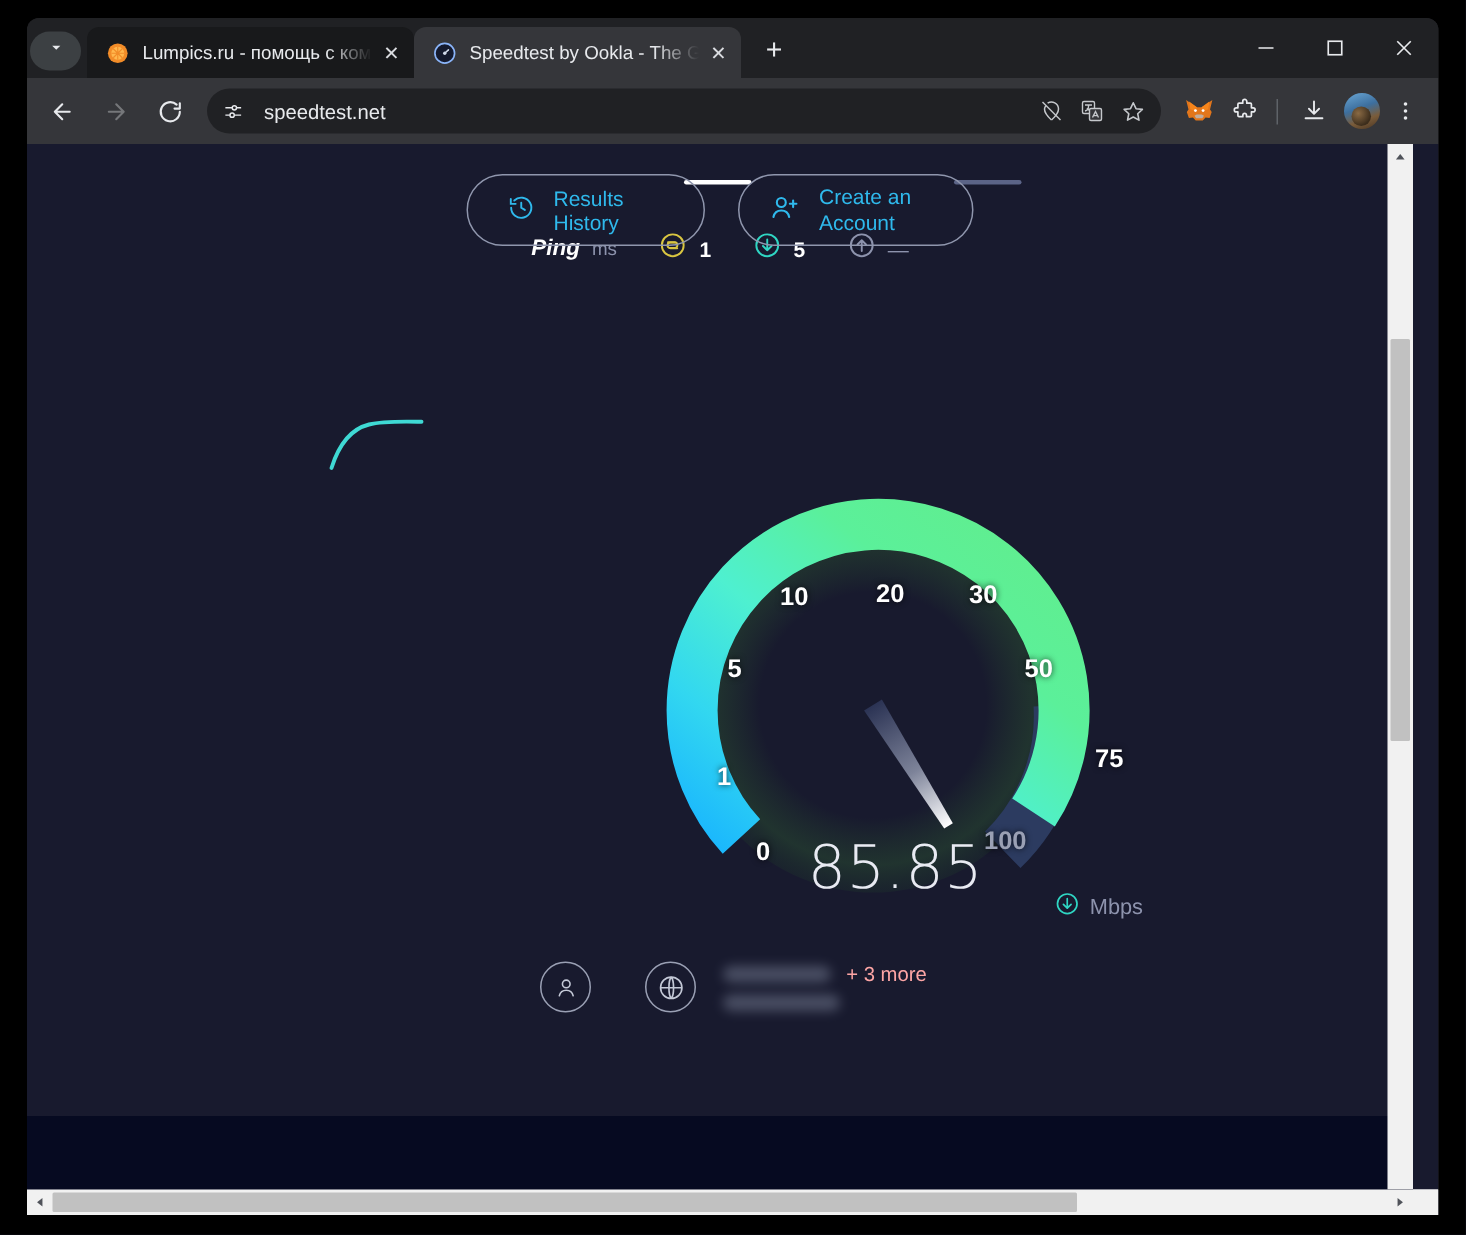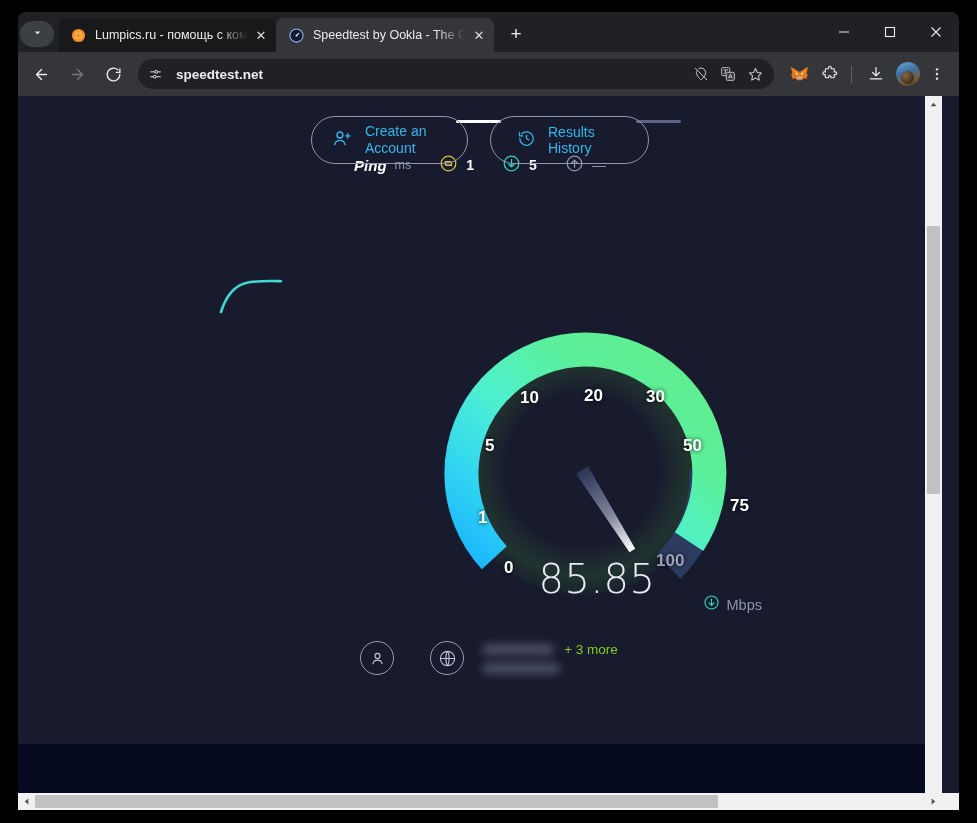--- a/index.html
+++ b/index.html
@@ -139,21 +139,20 @@
     flex: 0 0 auto;
     cursor: pointer;
   }
   #url-text {
     flex: 1 1 auto;
     margin-left: 9px;
     font-size: 13.5px;
     color: #e8eaed;
     white-space: nowrap;
     overflow: hidden;
-    font-weight: bold;
   }
   .omni-action {
     width: 26px; height: 26px;
     display: flex; align-items: center; justify-content: center;
     flex: 0 0 auto;
     cursor: pointer;
     margin-left: 1px;
   }
   .tb-icon {
     width: 28px; height: 28px;
@@ -279,21 +278,21 @@
     width: 34px; height: 34px;
     border-radius: 50%;
     border: 1.5px solid #9aa0b4;
     display: flex; align-items: center; justify-content: center;
     margin: 0 18px;
     cursor: pointer;
     flex: 0 0 auto;
   }
   #server-block { display: flex; flex-direction: column; align-items: flex-start; }
   #server-top { display: flex; align-items: center; gap: 10px; }
-  #server-more { color: #84cc16; font-size: 13.5px; white-space: nowrap; }
+  #server-more { color: #fca5a5; font-size: 13.5px; white-space: nowrap; }
 
   
   #lower-band {
     position: absolute; left: 0; top: 648px;
     width: 924px; height: 49px;
     background: #060a21;
   }
   #cta-row {
     position: absolute; left: 0; top: 20px; width: 924px;
     display: flex; align-items: center; justify-content: center; gap: 22px;
@@ -628,44 +627,44 @@
             <div class="blur-text" style="width:72px; margin-top:0;"></div>
             <span id="server-more">+ 3 more</span>
           </div>
           <div class="blur-text" style="width:78px;"></div>
         </div>
       </div>
 
       <div id="lower-band"></div>
 
       <div id="cta-row">
+        <div class="pill-btn" id="results-history-btn">
+          <span>
+            <svg width="19" height="19" viewBox="0 0 24 24" fill="none" stroke="#2fb9ec" stroke-width="1.6" stroke-linecap="round">
+              <path d="M3.5 12a8.5 8.5 0 1 0 2.6-6.1"></path>
+              <path d="M3.2 4.6v4.1h4.1"></path>
+              <path d="M12 7.8V12l3 1.8"></path>
+            </svg>
+          </span>
+          <span>Results History</span>
+        </div>
+
         <div class="pill-btn" id="create-account-btn">
           <span>
             <svg width="21" height="21" viewBox="0 0 24 24" fill="none" stroke="#2fb9ec" stroke-width="1.6">
               <circle cx="9" cy="8" r="3.4"></circle>
               <path d="M3 19c.7-3.2 3-4.9 6-4.9s5.3 1.7 6 4.9" stroke-linecap="round"></path>
               <path d="M18 6.5v5M15.5 9h5" stroke-linecap="round"></path>
             </svg>
           </span>
           <span id="create-account-label">
             <span>Create an</span><br>
             <span>Account</span>
           </span>
         </div>
-
-        <div class="pill-btn" id="results-history-btn">
-          <span>
-            <svg width="19" height="19" viewBox="0 0 24 24" fill="none" stroke="#2fb9ec" stroke-width="1.6" stroke-linecap="round">
-              <path d="M3.5 12a8.5 8.5 0 1 0 2.6-6.1"></path>
-              <path d="M3.2 4.6v4.1h4.1"></path>
-              <path d="M12 7.8V12l3 1.8"></path>
-            </svg>
-          </span>
-          <span>Results History</span>
-        </div>
       </div>
 
       <div id="vscroll">
         <div id="vscroll-up">
           <svg width="9" height="9" viewBox="0 0 10 10">
               <path d="M5 3l3.2 4H1.8z" fill="#50535a"></path>
             </svg>
         </div>
         <div id="vscroll-thumb"></div>
       </div>

